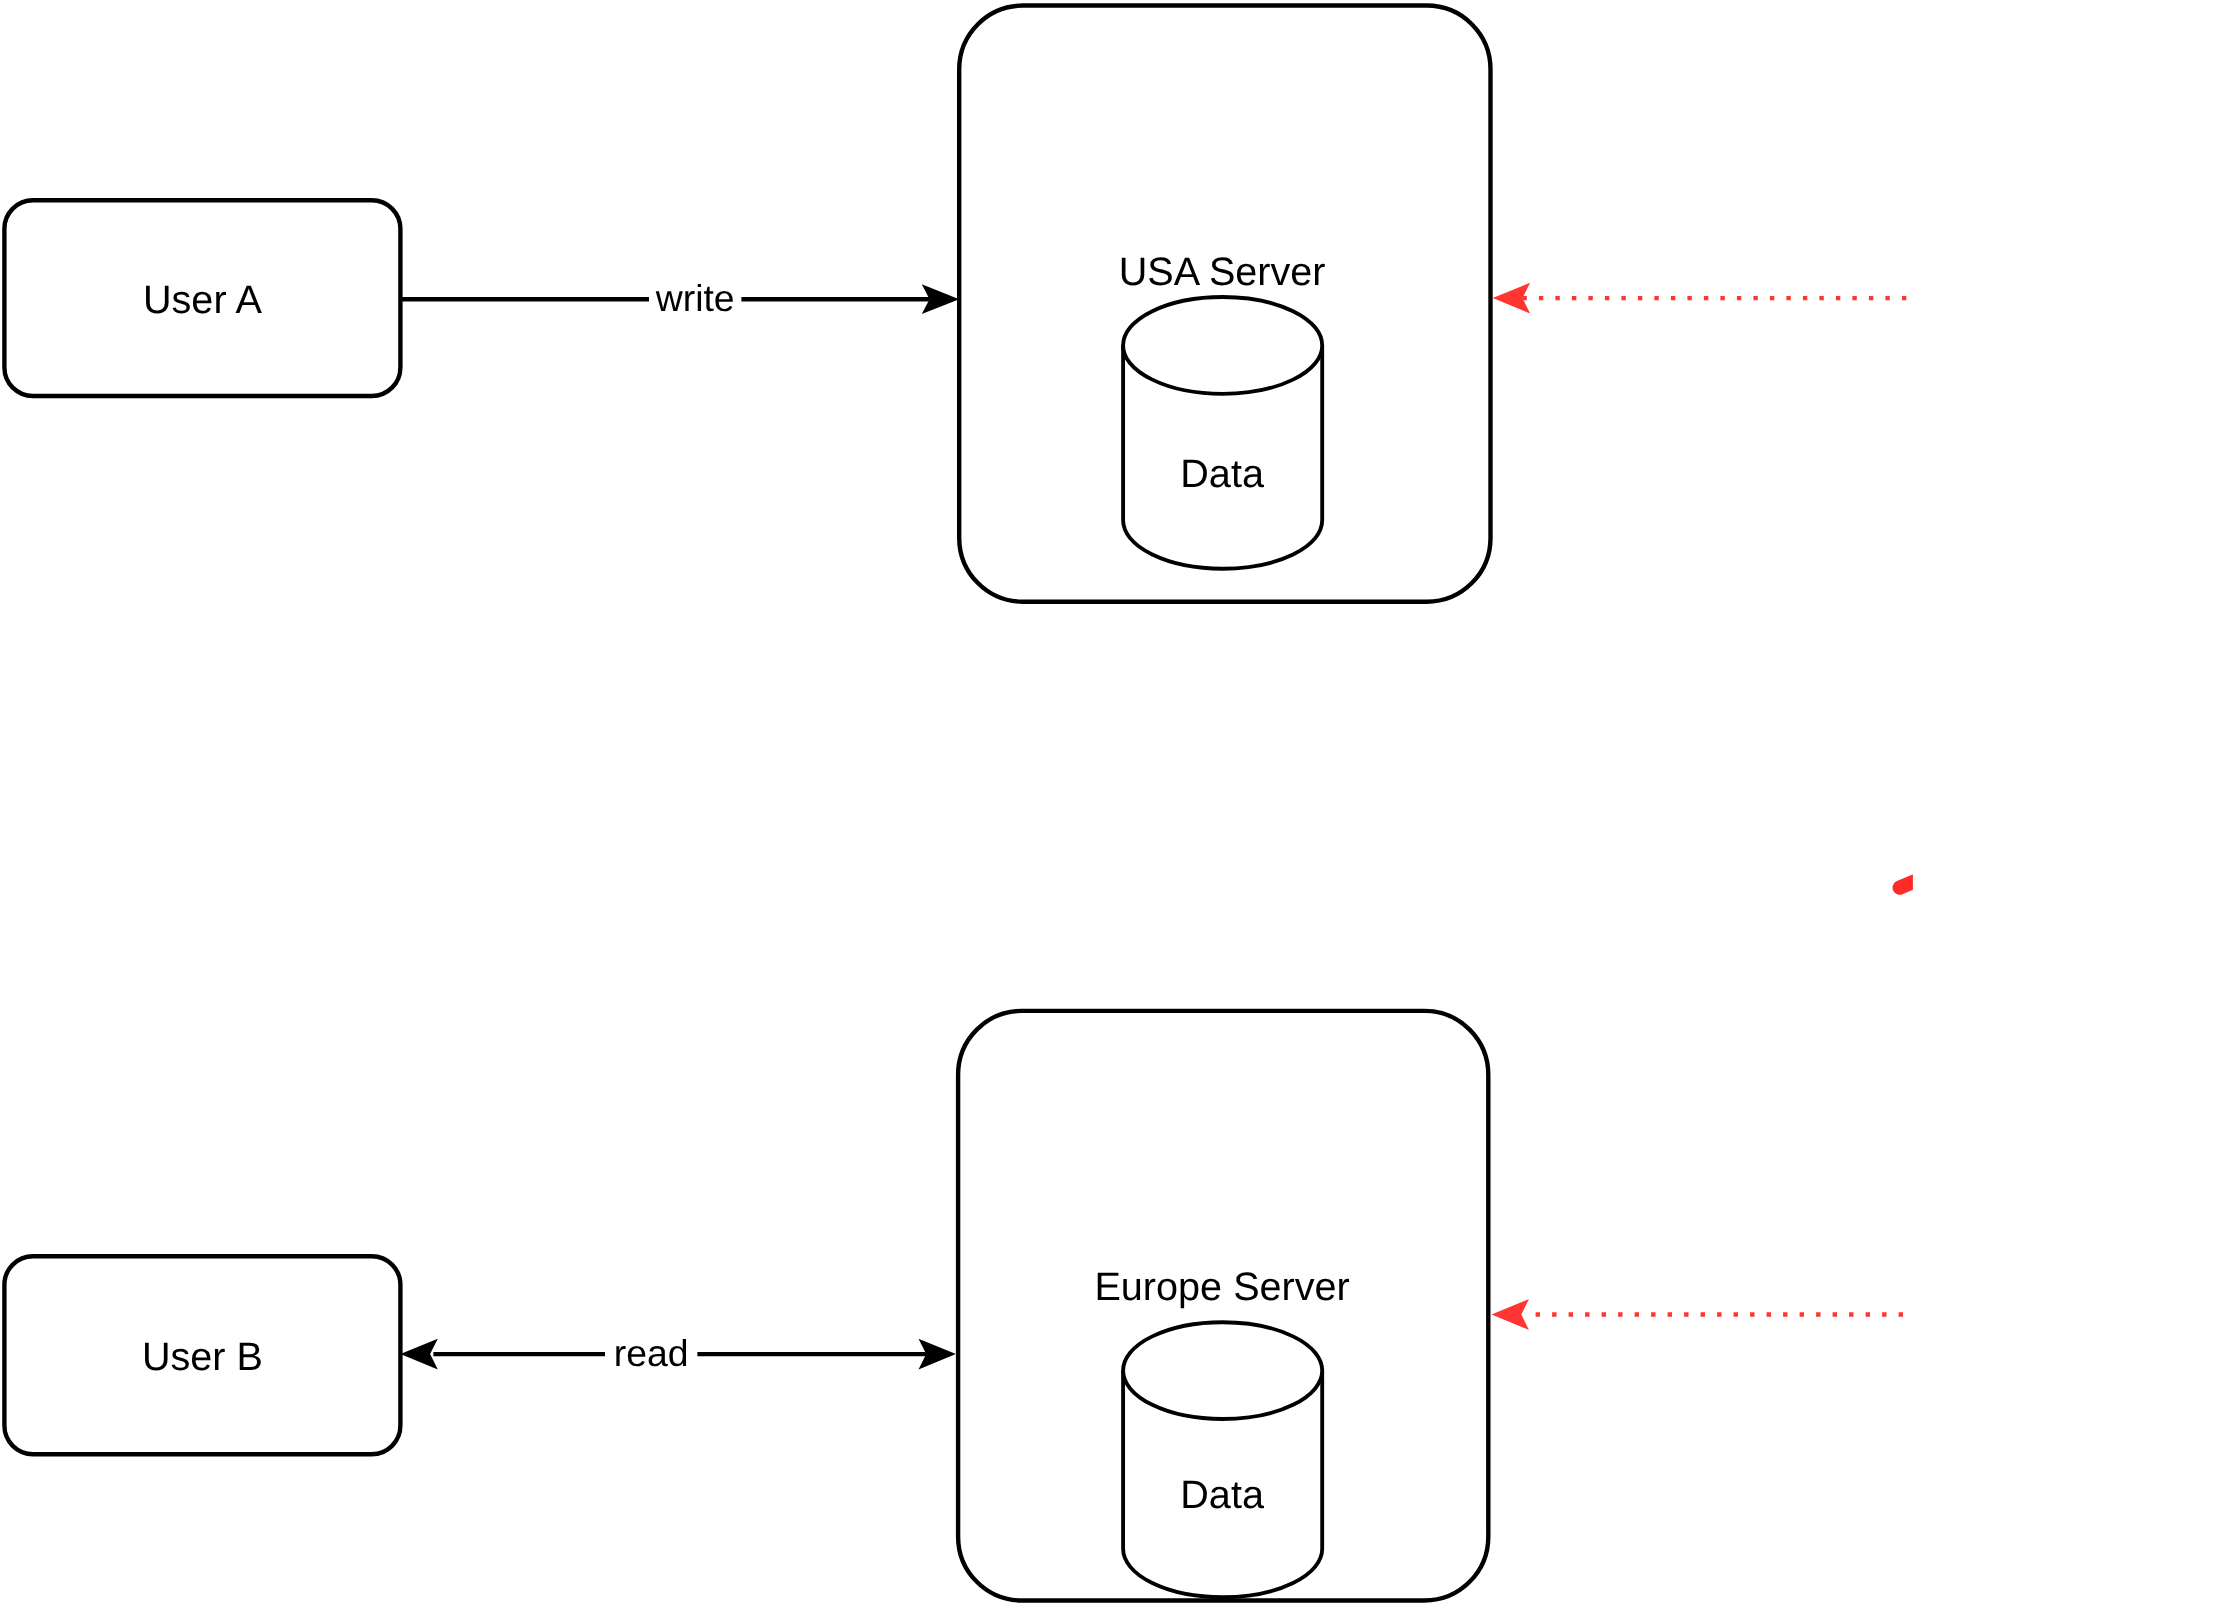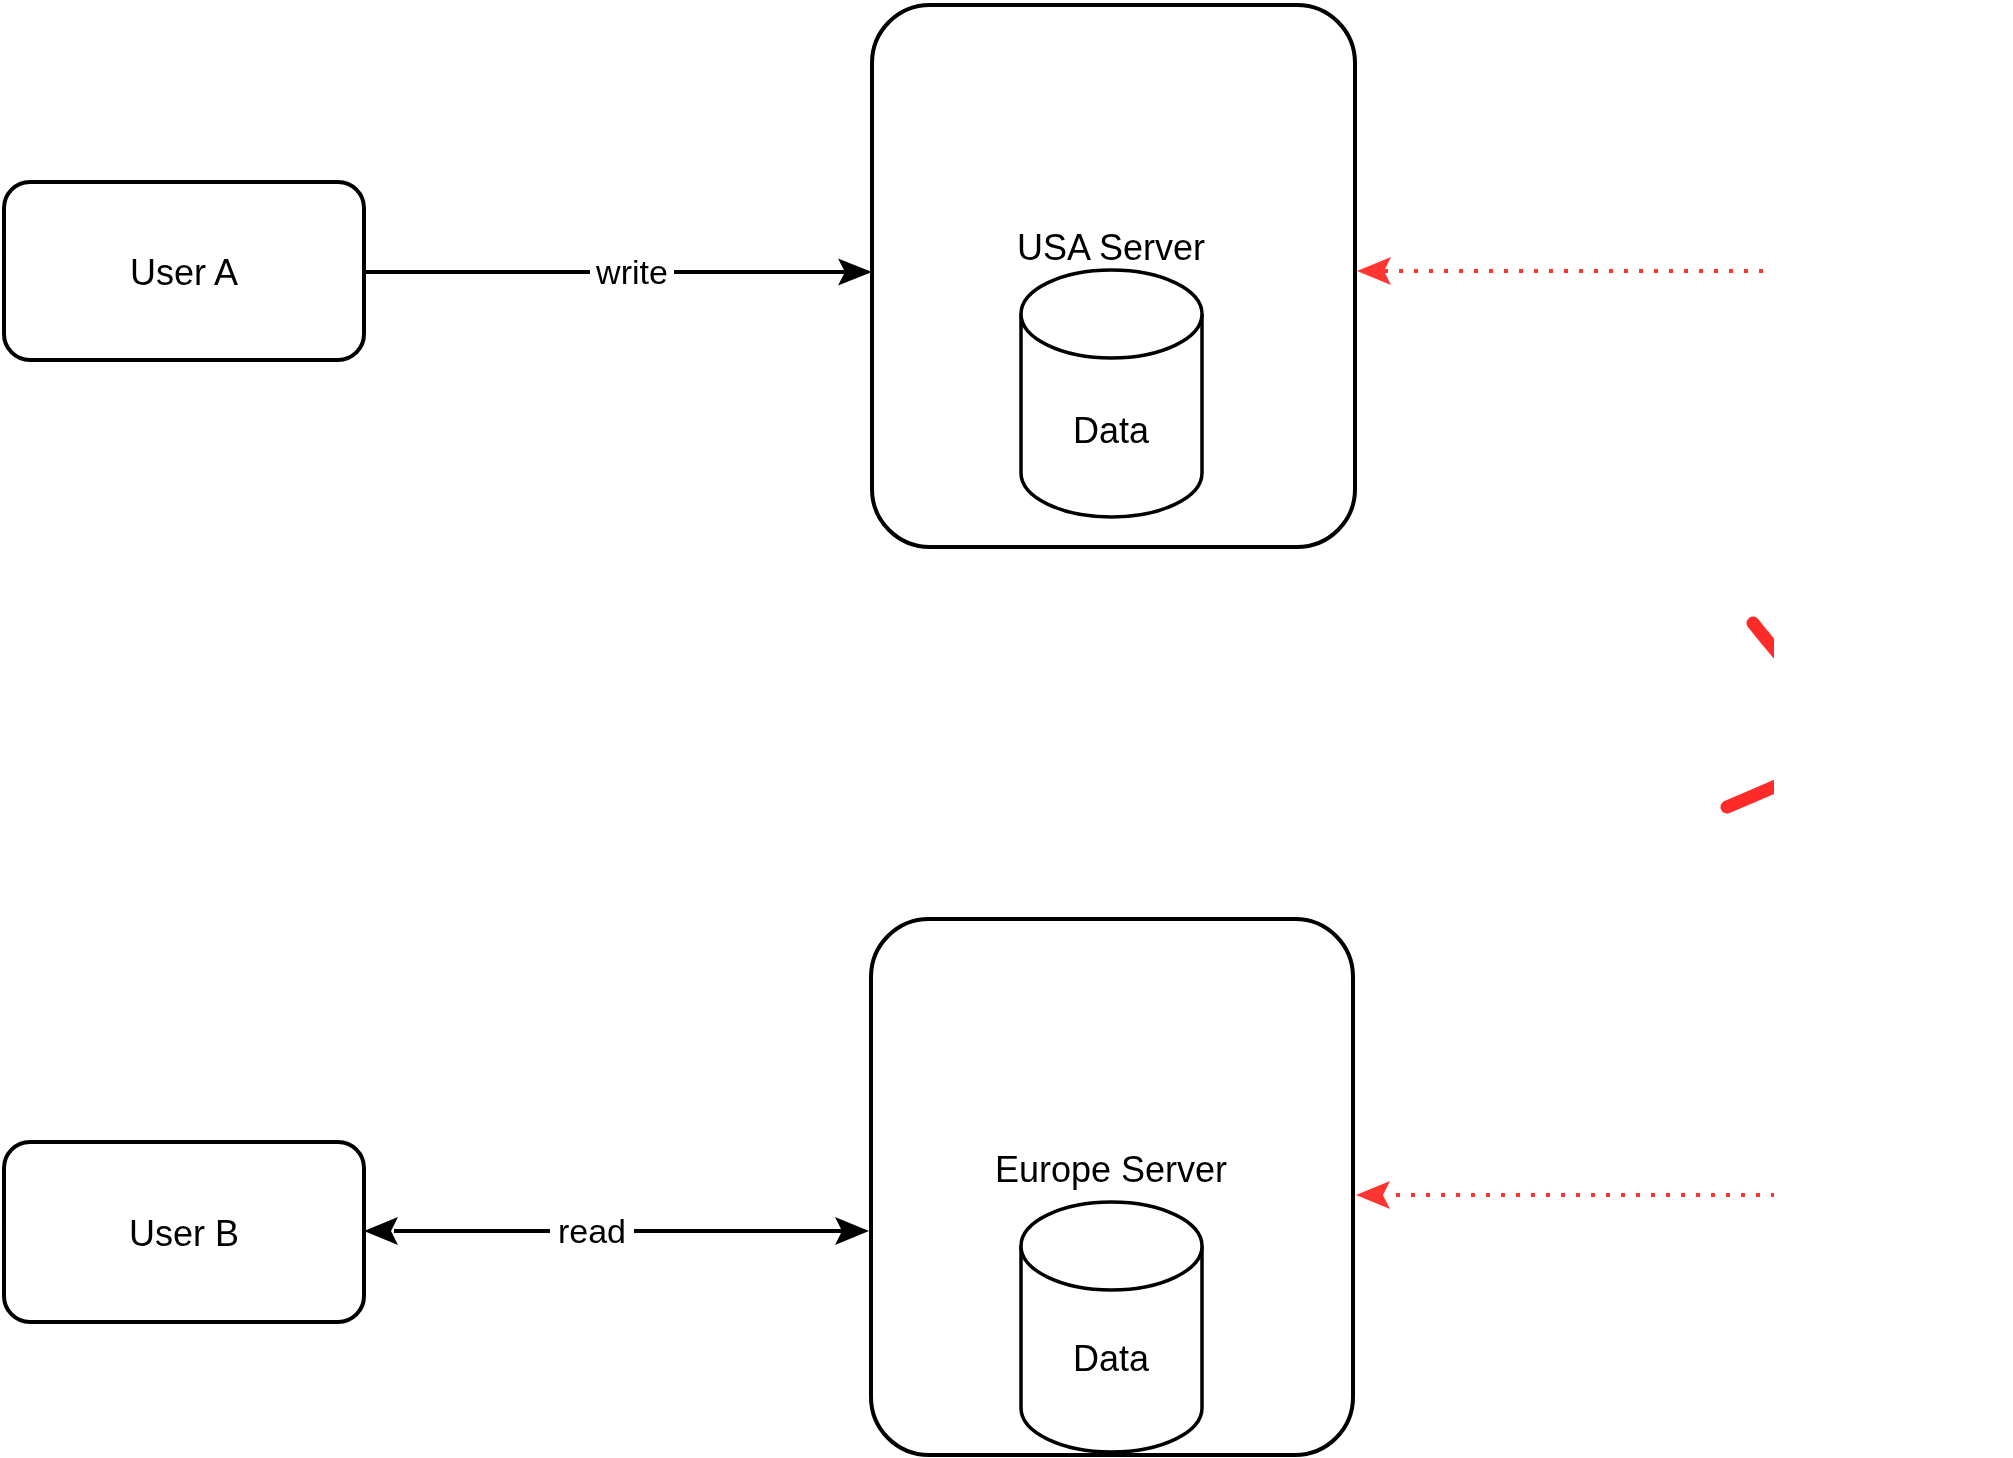--- a/index.html
+++ b/index.html
@@ -6,21 +6,20 @@
     margin: 0;
     padding: 0;
     background: var(--background, #ffffff);
   }
   #canvas-wrap {
     position: relative;
     width: 1739px;
     height: 1458px;
     background: var(--background, #ffffff);
     overflow: hidden;
-    padding-left: 35px;
   }
   svg { position: absolute; left: 0; top: 0; }
 
   .node {
     fill: var(--background, #ffffff);
     stroke: var(--stroke, #000000);
     stroke-width: 4;
   }
   .cyl {
     fill: var(--background, #ffffff);

